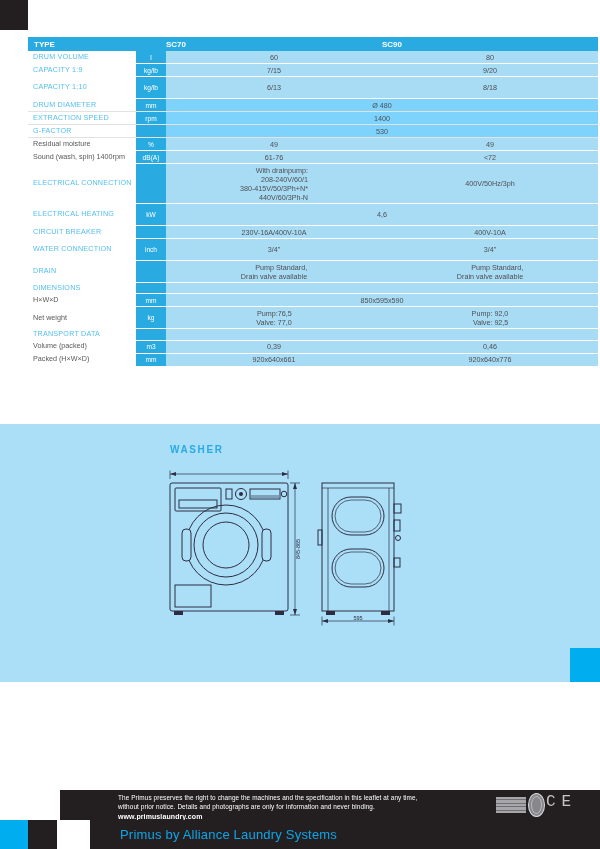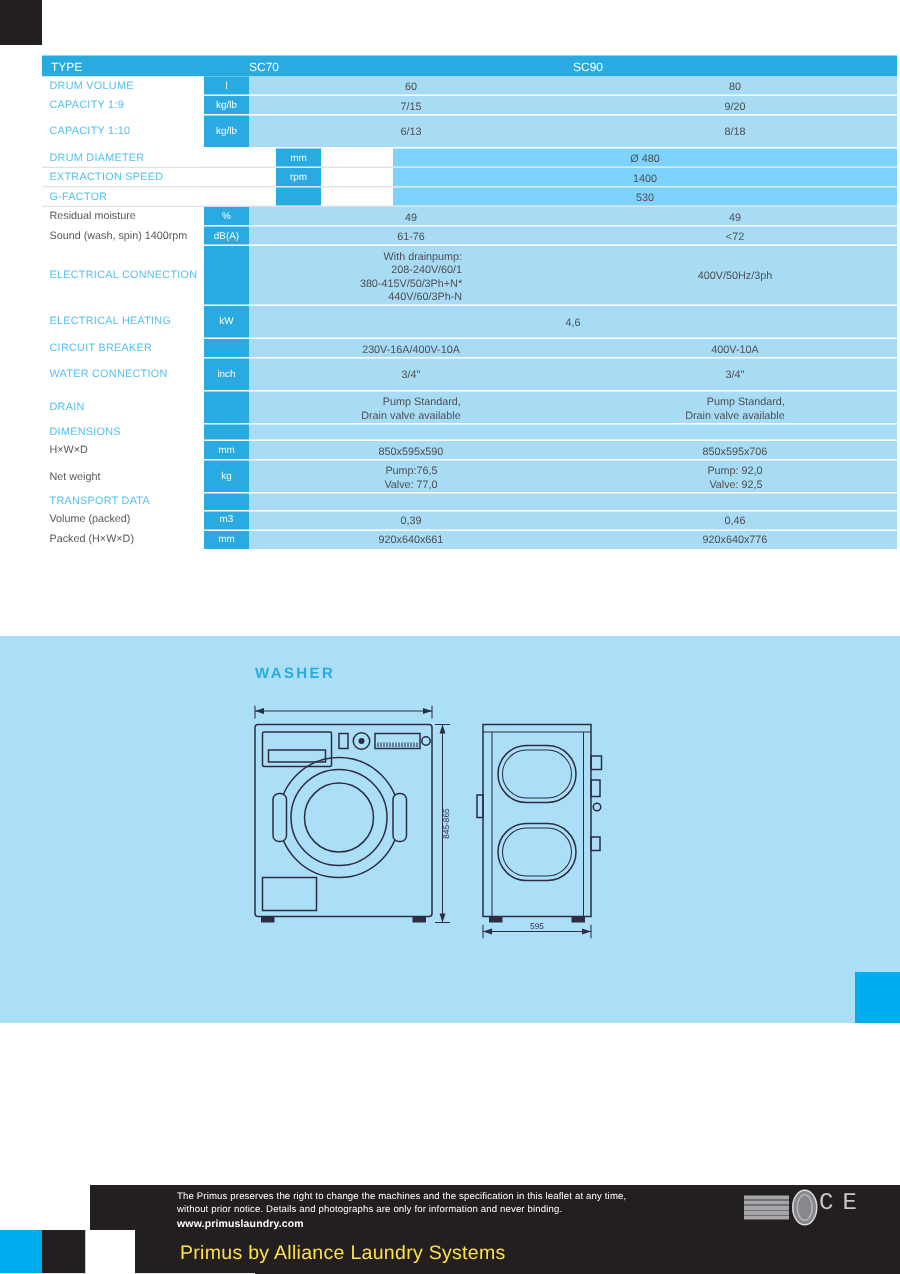--- a/index.html
+++ b/index.html
@@ -4,25 +4,25 @@
 <style>
   html,body{margin:0;padding:0;background:#ffffff;}
   .page{position:relative;width:600px;height:849px;background:#fff;overflow:hidden;
         font-family:"Liberation Sans",sans-serif;-webkit-font-smoothing:antialiased;}
 
   
   .corner{position:absolute;left:0;top:0;width:28px;height:30px;background:#231f20;}
 
   
   .spec-table{position:absolute;left:28px;top:37px;width:570px;font-size:7.2px;color:#4f4f52;}
-  .thead{display:flex;background:#29abe2;color:#fff;font-weight:normal;font-size:8px;height:14px;align-items:center;}
+  .thead{display:flex;background:#29abe2;color:#fff;font-weight:bold;font-size:8px;height:14px;align-items:center;}
   .thead .h-type{width:138px;padding-left:6px;box-sizing:border-box;}
   .thead .h-m{flex:1;text-align:left;}
   .trow{display:flex;min-height:11px;border-bottom:1px solid #fff;}
-  .trow.white{border-bottom:1px solid #e2e2e2;gap:48px;}
+  .trow.white{border-bottom:1px solid #e2e2e2;}
   .trow.tall{min-height:21px;}
   .trow.section{min-height:10px;}
   .c-label{width:108px;background:#fff;display:flex;align-items:center;padding:1px 2px 1px 5px;box-sizing:border-box;line-height:1.15;}
   .c-label.caps{color:#54bfee;letter-spacing:.2px;}
   .c-label.darkl{color:#58585a;}
   .c-unit{width:30px;background:#29abe2;color:#fff;display:flex;align-items:center;justify-content:center;font-size:6.6px;}
   .c-val{flex:1;background:#a8dbf4;display:flex;align-items:center;justify-content:center;
          text-align:right;white-space:pre-line;line-height:1.25;padding:1.5px 2px;box-sizing:border-box;}
   .trow.white .c-val{background:#7dd3fc;}
 
@@ -42,21 +42,21 @@
         border-radius:50%;background:#88888c;box-sizing:border-box;}
   .seal::after{content:"";position:absolute;left:2px;top:2px;right:2px;bottom:2px;border:1px solid #b9b9bc;border-radius:50%;}
   .ce{position:absolute;left:486px;top:3px;font-size:16px;color:#c6c6c8;letter-spacing:6px;
       font-family:Liberation Mono, monospace;font-weight:400;}
 
   
   .bottom-bar{position:absolute;left:0;top:820px;width:600px;height:29px;display:flex;}
   .bb-blue{width:28px;background:#00aeef;}
   .bb-black1{width:29px;background:#231f20;}
   .bb-white{width:33px;background:#fff;}
-  .bb-main{flex:1;background:#231f20;color:#fde047;display:flex;align-items:center;
+  .bb-main{flex:1;background:#231f20;color:#0ea5e9;display:flex;align-items:center;
            padding-left:30px;font-size:13px;letter-spacing:.2px;}
 </style>
 </head>
 <body>
 
 <div class="page">
 
   <div class="corner"></div>
 
   <div class="spec-table">
@@ -148,21 +148,20 @@
         <div class="trow section">
           <div class="c-label caps">DIMENSIONS</div>
           <div class="c-unit"></div>
           <div class="c-val"></div>
           <div class="c-val"></div>
         </div>
         <div class="trow">
           <div class="c-label darkl">H×W×D</div>
           <div class="c-unit">mm</div>
           <div class="c-val">850x595x590</div>
-          <div class="c-val">850x595x706</div>
         </div>
         <div class="trow">
           <div class="c-label darkl">Net weight</div>
           <div class="c-unit">kg</div>
           <div class="c-val">Pump:76,5
 Valve: 77,0</div>
           <div class="c-val">Pump: 92,0
 Valve: 92,5</div>
         </div>
         <div class="trow section">

